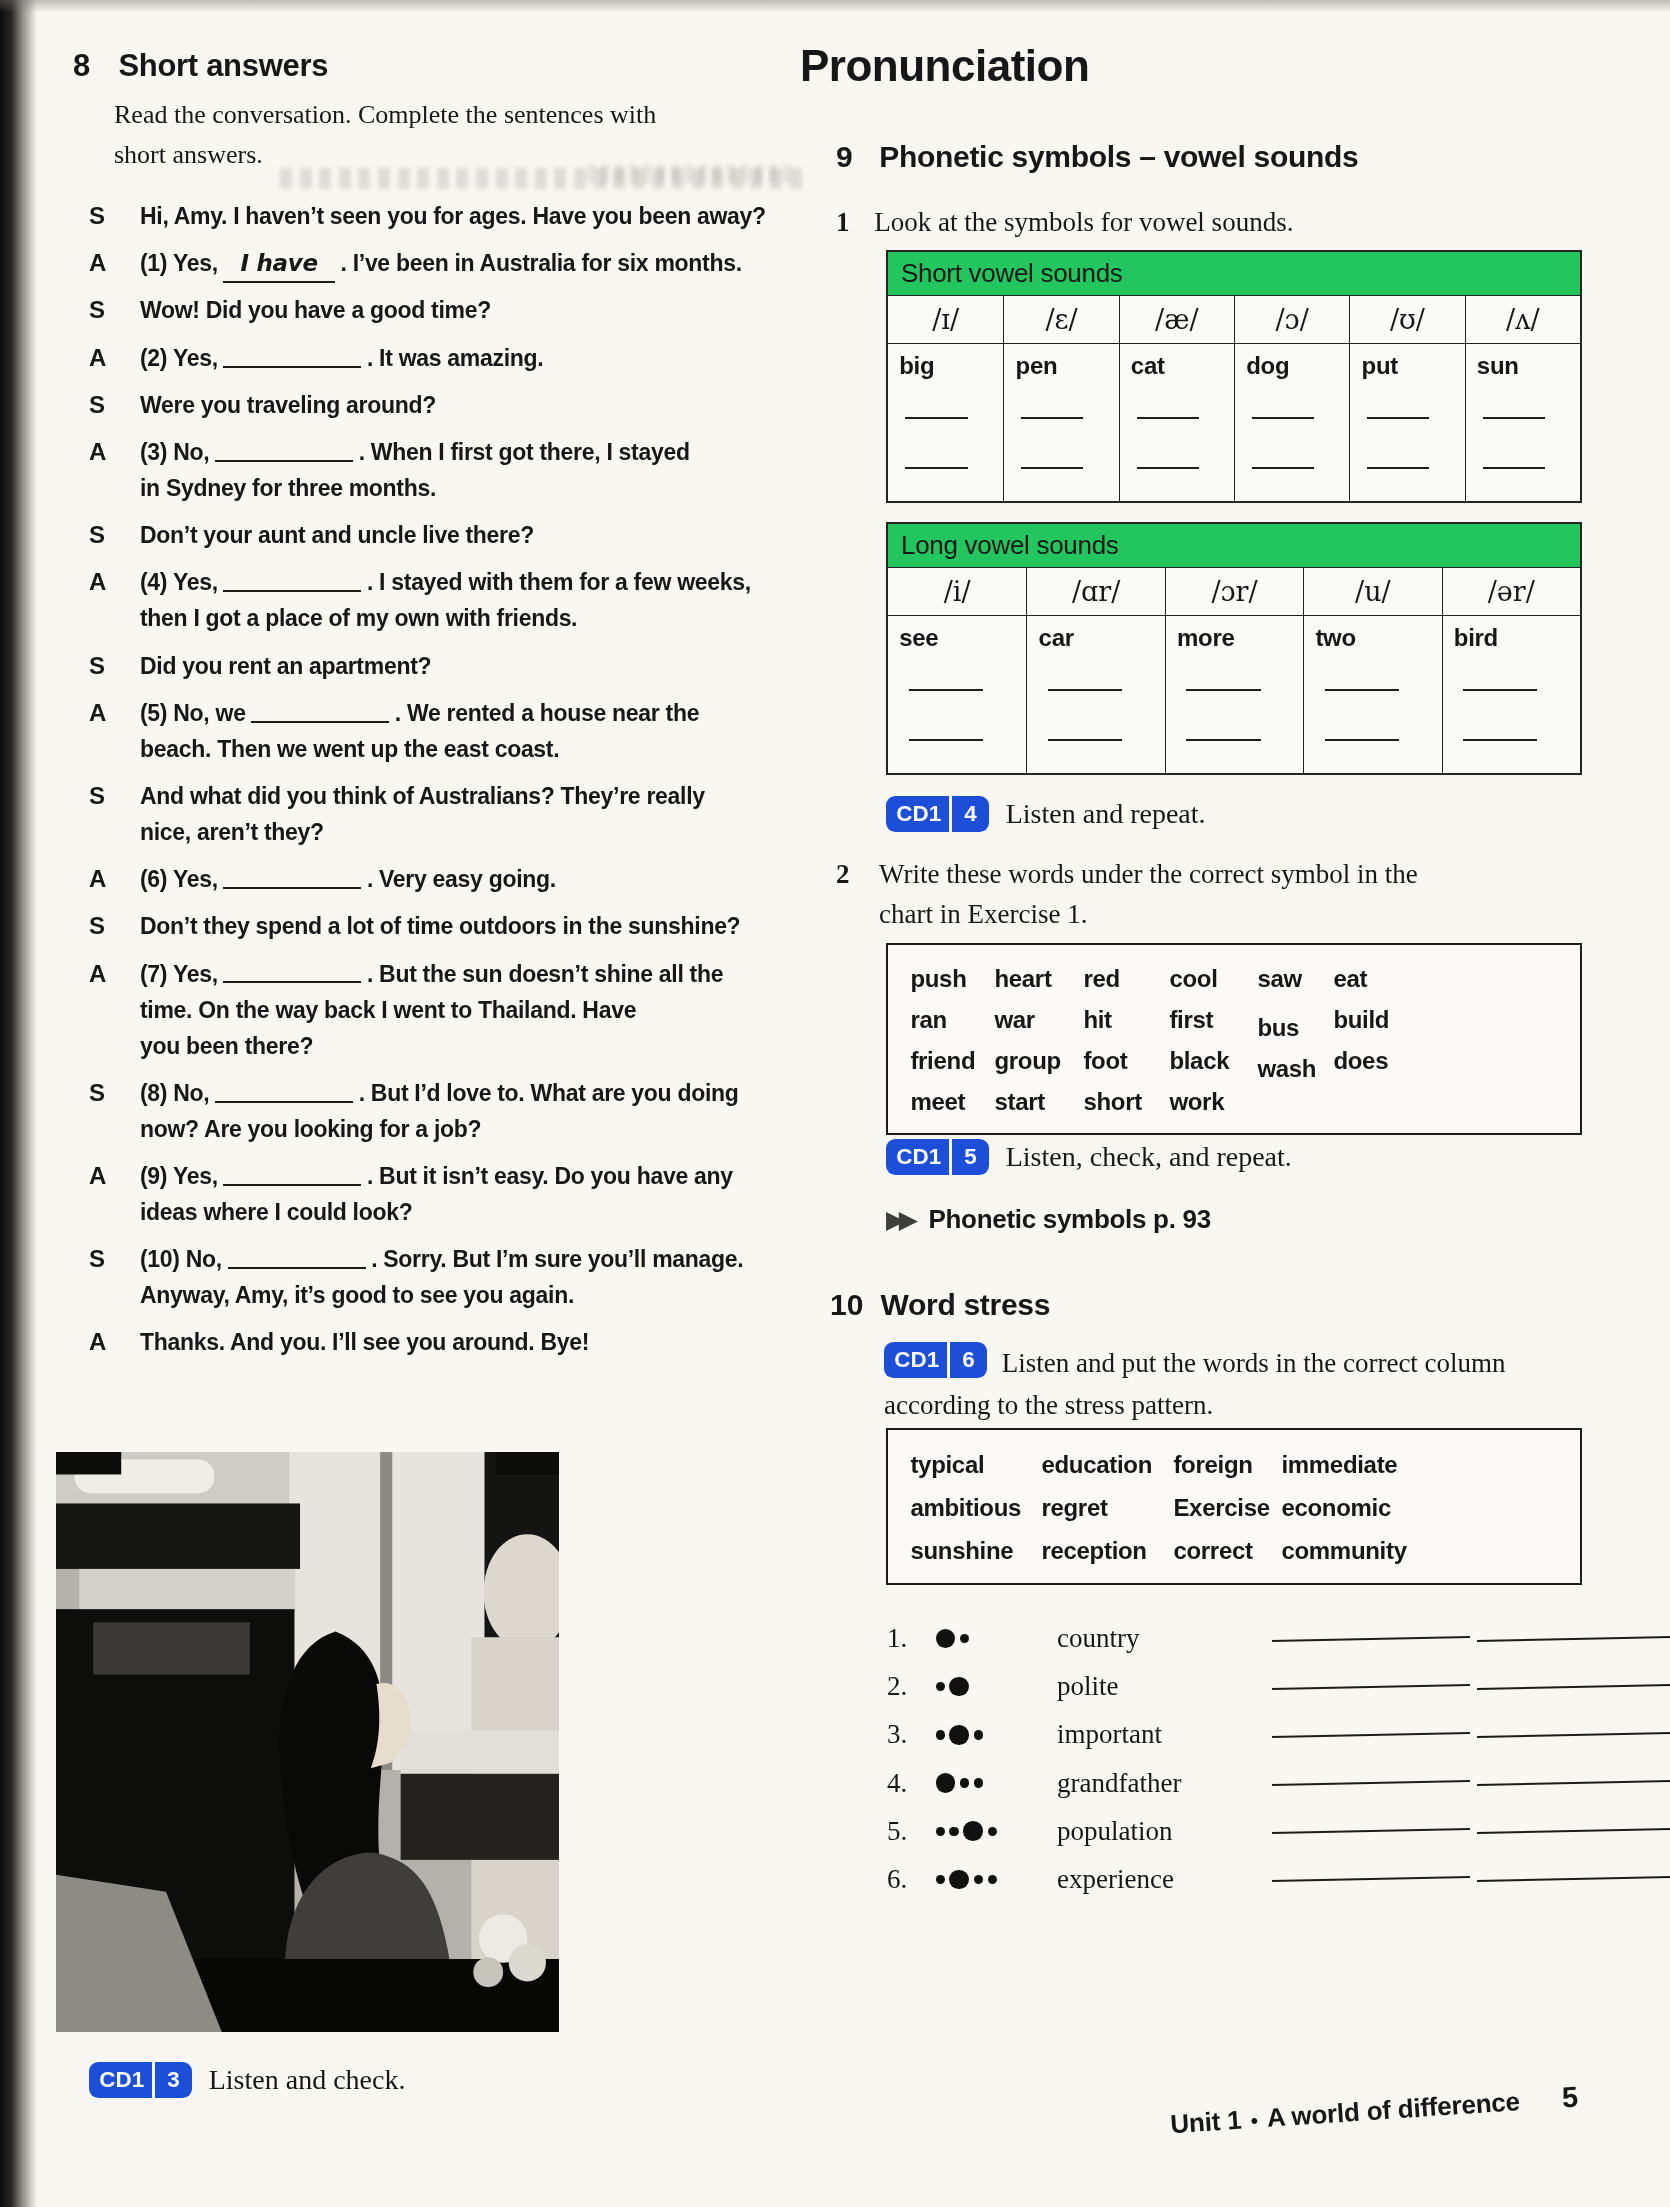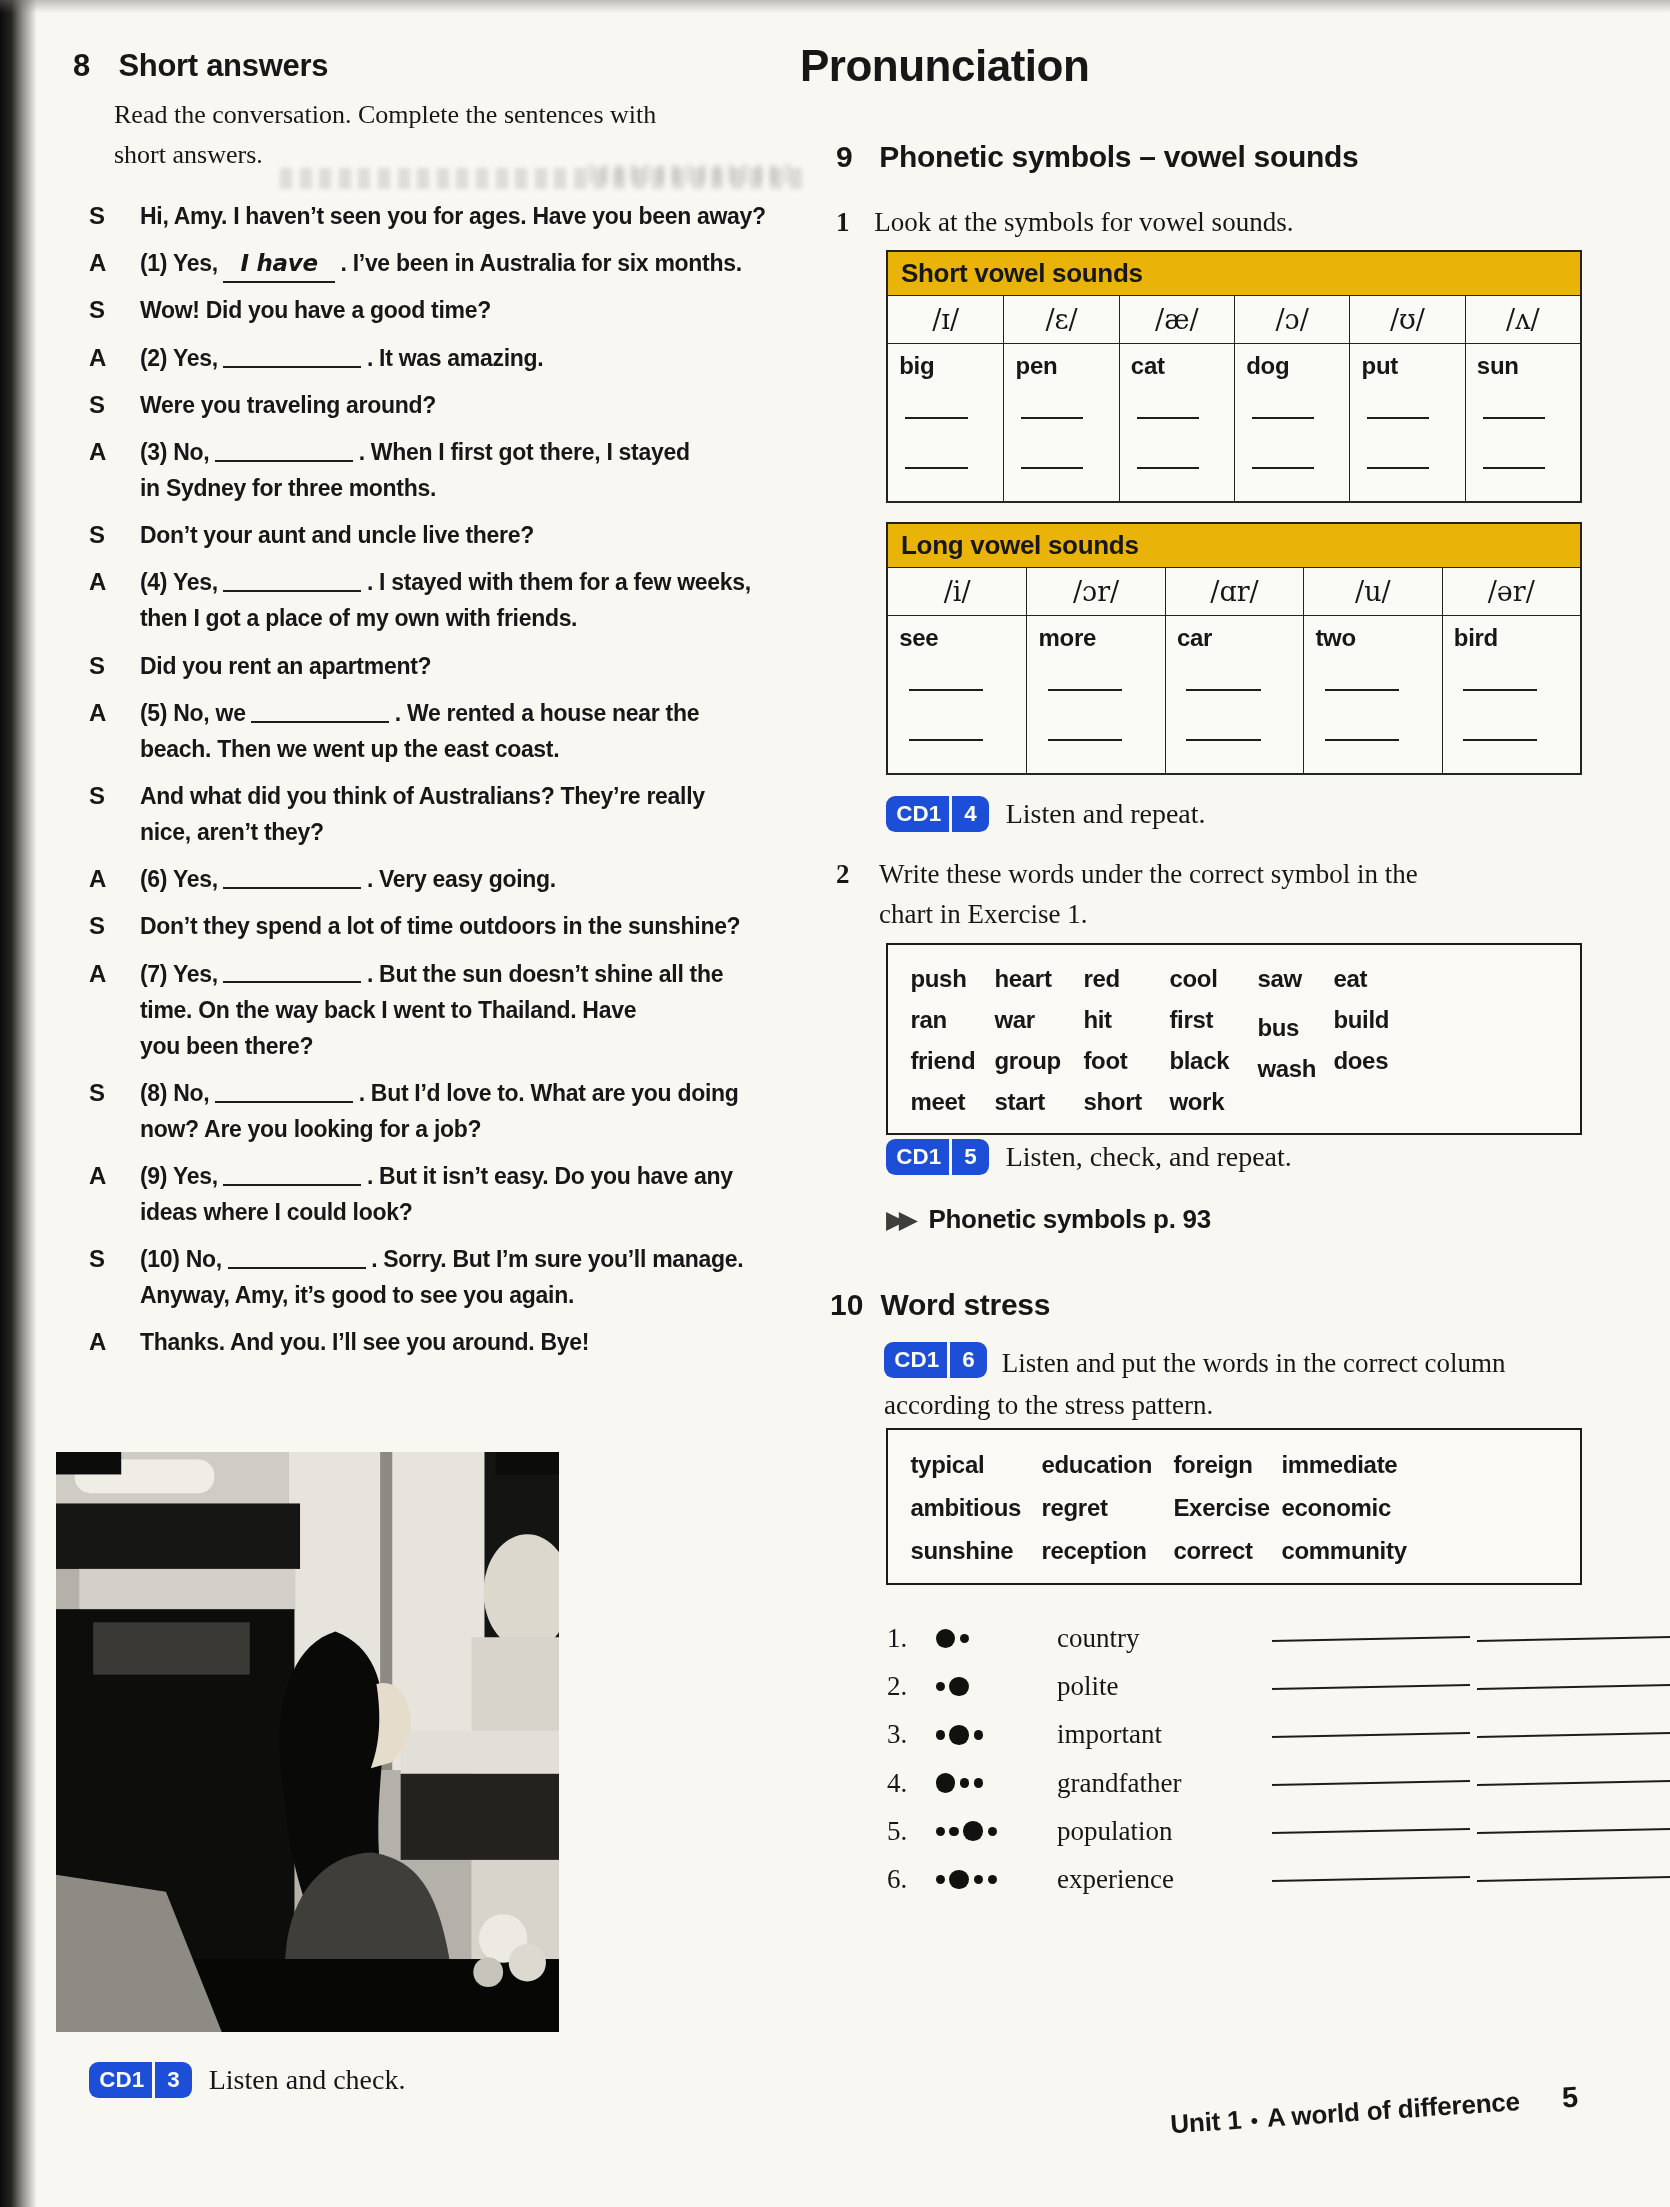--- a/index.html
+++ b/index.html
@@ -41,21 +41,21 @@
   
   .cdline{display:flex;align-items:center;gap:17px;}
   .cd-badge{display:inline-flex;flex:none;}
   .cd-l,.cd-r{background:#1d4ed8;color:#fcfcf9;font-weight:bold;font-size:22.4px;line-height:34px;}
   .cd-l{padding:0.9px 8.4px 0.9px 10.3px;border-radius:9.3px 0 0 9.3px;}
   .cd-r{padding:0.9px 12px;border-radius:0 9.3px 9.3px 0;margin-left:2.8px;}
   .cd-text{font-size:28px;}
 
   
   .vtable{border:2.8px solid #232321;width:692px;background:rgba(255,255,255,.35);}
-  .vt-head{background:#eab308;border-bottom:1.9px solid #232321;font-weight:bold;font-size:26px;
+  .vt-head{background:#22c55e;border-bottom:1.9px solid #232321;font-weight:normal;font-size:26px;
     line-height:43px;padding-left:13px;letter-spacing:-0.3px;}
   .vt-grid{display:grid;}
   .vt-col + .vt-col{border-left:1.9px solid #232321;}
   .vt-sym{text-align:center;font-family:"DejaVu Serif",serif;font-size:27px;line-height:47px;
     border-bottom:1.9px solid #232321;}
   .vt-cell{height:157px;position:relative;}
   .vt-word{display:block;font-weight:bold;font-size:24px;padding:7.5px 0 0 11.2px;letter-spacing:-0.3px;}
   .vt-blank{height:0;border-bottom:2.8px solid #1d1d1c;width:54%;margin-left:15%;}
   .vt-blank.b1{margin-top:37px;}
   .vt-blank.b2{margin-top:48px;}
@@ -294,31 +294,31 @@
     <div class="vt-grid" style="grid-template-columns: repeat(5, 1fr);">
       <div class="vt-col">
         <div class="vt-sym">/i/</div>
         <div class="vt-cell">
           <span class="vt-word">see</span>
           <div class="vt-blank b1"></div>
           <div class="vt-blank b2"></div>
         </div>
       </div>
       <div class="vt-col">
+        <div class="vt-sym">/ɑr/</div>
+        <div class="vt-cell">
+          <span class="vt-word">car</span>
+          <div class="vt-blank b1"></div>
+          <div class="vt-blank b2"></div>
+        </div>
+      </div>
+      <div class="vt-col">
         <div class="vt-sym">/ɔr/</div>
         <div class="vt-cell">
           <span class="vt-word">more</span>
-          <div class="vt-blank b1"></div>
-          <div class="vt-blank b2"></div>
-        </div>
-      </div>
-      <div class="vt-col">
-        <div class="vt-sym">/ɑr/</div>
-        <div class="vt-cell">
-          <span class="vt-word">car</span>
           <div class="vt-blank b1"></div>
           <div class="vt-blank b2"></div>
         </div>
       </div>
       <div class="vt-col">
         <div class="vt-sym">/u/</div>
         <div class="vt-cell">
           <span class="vt-word">two</span>
           <div class="vt-blank b1"></div>
           <div class="vt-blank b2"></div>

